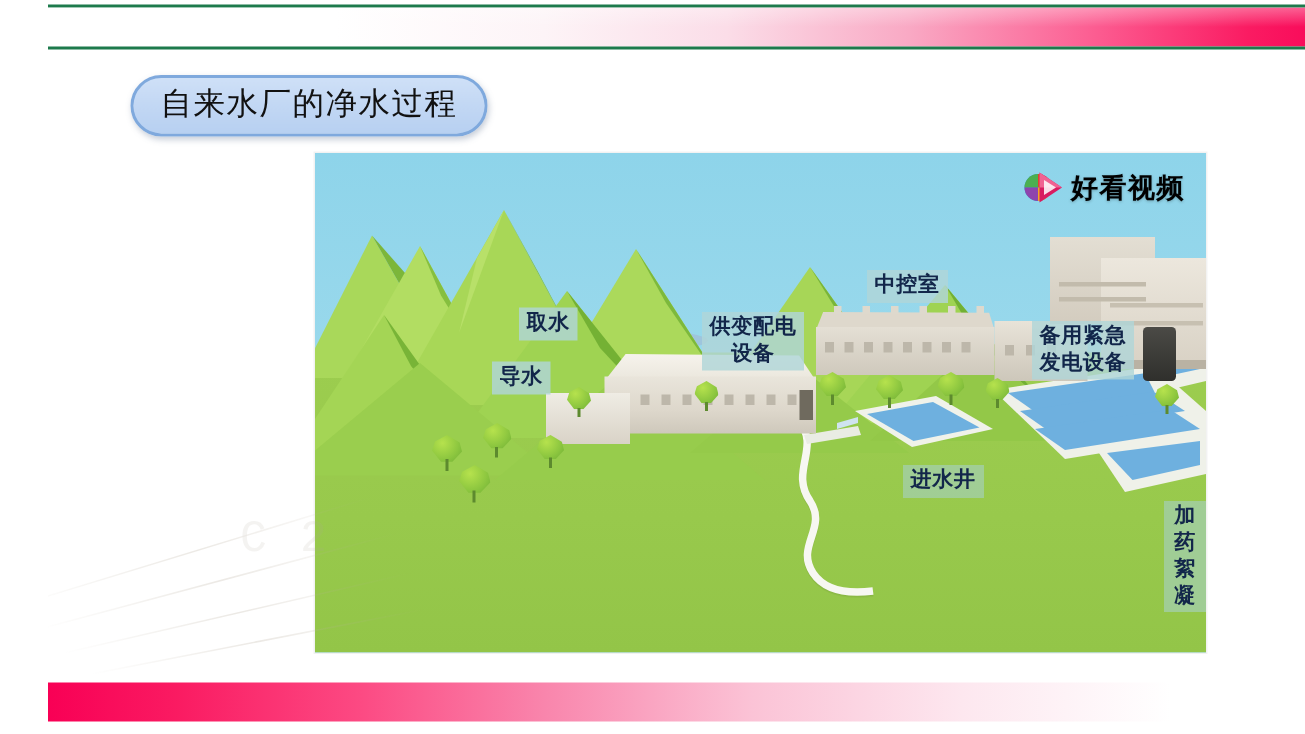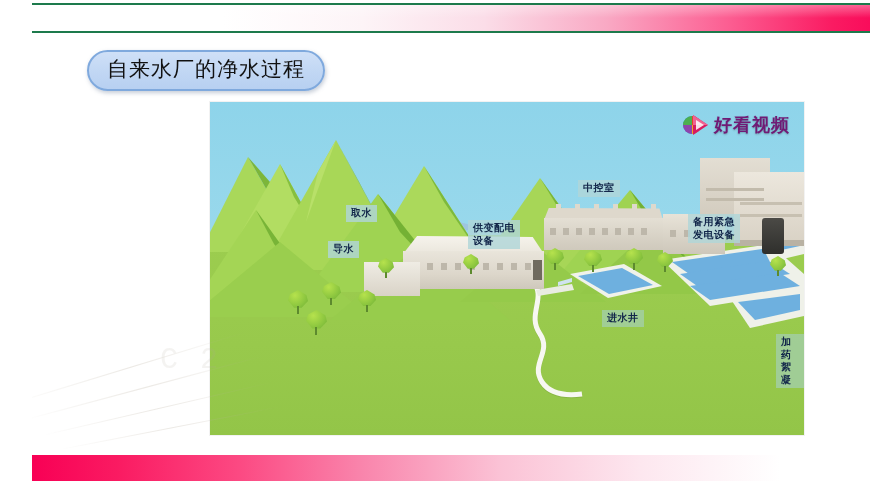--- a/index.html
+++ b/index.html
@@ -124,38 +124,39 @@
     stroke:#f7f7f2; stroke-width:5; fill:none;
     filter: drop-shadow(0 1px 0 rgba(0,0,0,.08));
   }
 
   
   .lbl {
     position:absolute;
     background: rgba(176,214,216,.82);
     color:#12264a;
     font-weight:bold;
-    font-size:10px; line-height:1.25;
+    font-size:14px; line-height:1.25;
     padding:2px 5px;
     letter-spacing:.5px;
     white-space:pre-line;
+    text-align:center;
   }
   .lbl.green { background: rgba(163,206,168,.80); }
   .lbl.wide { white-space: nowrap; }
 
   
   .logo {
     position:absolute; right:14px; top:8px;
     display:flex; align-items:center; gap:3px;
   }
   .logo-mark {
     position:relative; width:30px; height:30px;
   }
   .logo-text {
-    font-size:18px; font-weight:bold; color:#701a75;
+    font-size:18px; font-weight:bold; color:#000000;
     text-shadow: 0 1px 2px rgba(0,0,0,.25);
     letter-spacing:1px;
   }
 </style>
 </head>
 <body>
 
 <div class="slide">
 
   <div class="top-banner">
@@ -336,21 +337,21 @@
       <div class="crown"></div>
         <div class="trunk"></div>
       </div>
     <div class="tree" style="left:560px;top:154px;width:16px;height:20px;">
       <div class="crown"></div>
         <div class="trunk"></div>
       </div>
 
     <div class="lbl" style="left:136px;top:103px;">取水</div>
     <div class="lbl" style="left:118px;top:139px;">导水</div>
-    <div class="lbl" style="left:258px;top:118px;">供变配电
+    <div class="lbl" style="left:258px;top:106px;">供变配电
 设备</div>
     <div class="lbl" style="left:368px;top:78px;">中控室</div>
     <div class="lbl" style="left:478px;top:112px;">备用紧急
 发电设备</div>
     <div class="lbl green" style="left:392px;top:208px;">进水井</div>
     <div class="lbl green" style="left:566px;top:232px;">加药
 絮凝</div>
 
     <div class="logo">
       <div class="logo-mark">

